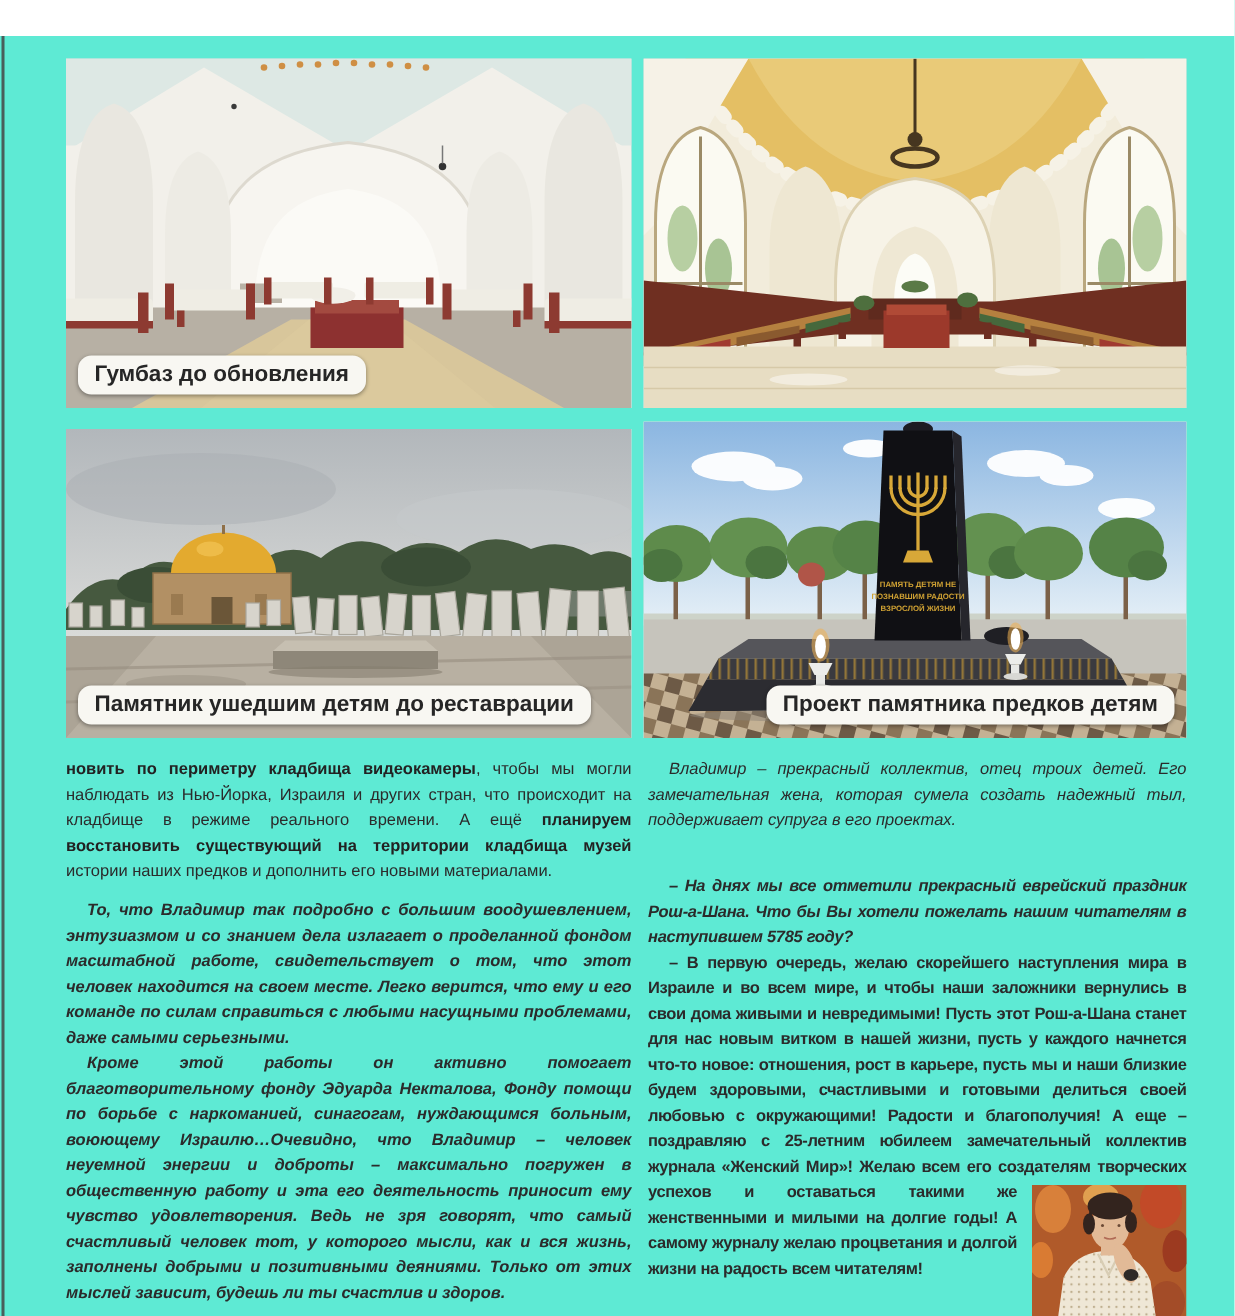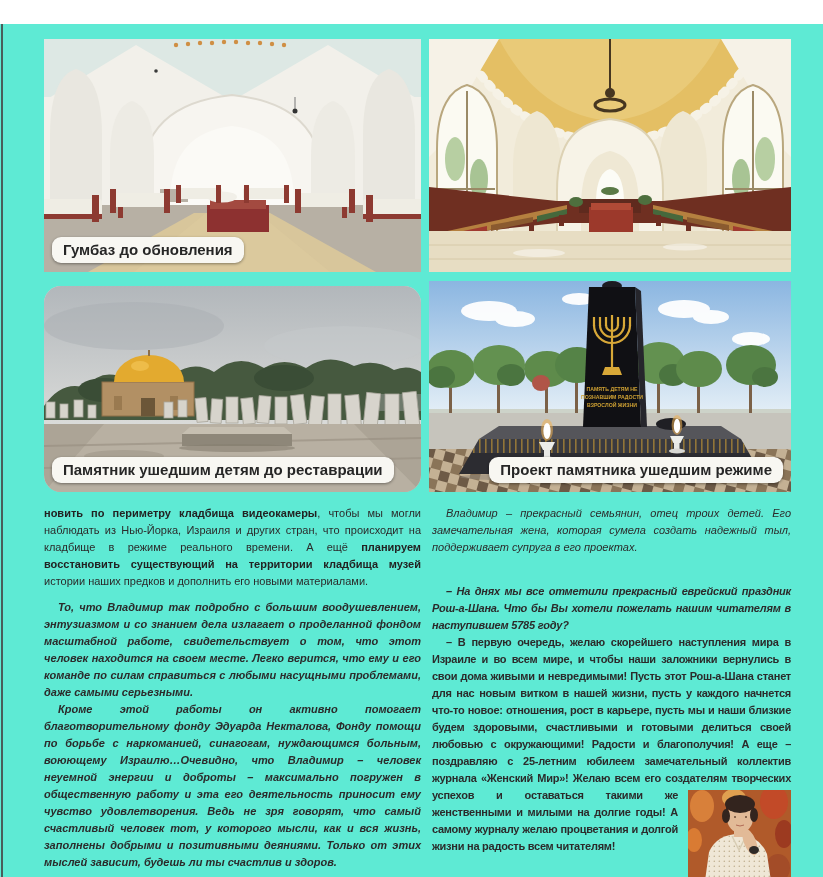--- a/index.html
+++ b/index.html
@@ -4,21 +4,21 @@
 <style>
   html,body{margin:0;padding:0;background:#ffffff;}
   .page{position:relative;width:823px;height:868px;background:#5eead4;
         font-family:"Liberation Sans",sans-serif;overflow:hidden;margin-top:24px;}
   .edge{position:absolute;left:1px;top:0;width:2px;height:877px;background:#454545;opacity:.85;}
 
   figure.photo{position:absolute;margin:0;overflow:hidden;background:#ddd;}
   figure.photo svg{display:block;}
   #ph1{left:44px;top:15px;width:377px;height:233px;}
   #ph2{left:429px;top:15px;width:362px;height:233px;}
-  #ph3{left:44px;top:262px;width:377px;height:206px;border-radius:17px;}
+  #ph3{left:44px;top:262px;width:377px;height:206px;}
   #ph4{left:429px;top:257px;width:362px;height:211px;}
 
   .caption{position:absolute;bottom:9px;font-weight:bold;font-size:15px;line-height:1;
            color:#262626;background:#f8f7f2;padding:5px 11px 6px;border-radius:9px;
            box-shadow:0 1px 3px rgba(0,0,0,.4);white-space:nowrap;}
   .cap-left{left:8px;}
   .cap-right{right:8px;}
 
   .col{position:absolute;top:481px;}
   .col-left{left:44px;width:377px;}
@@ -328,31 +328,31 @@
         <ellipse cx="118" cy="178" rx="9" ry="2.6" fill="#d8d8d4"></ellipse>
       </g>
       <g>
         <ellipse cx="248" cy="144" rx="5.4" ry="10" fill="#f0b050" opacity="0.55"></ellipse>
         <ellipse cx="248" cy="145" rx="3.2" ry="7.2" fill="#ffffff"></ellipse>
         <path d="M241,155 h14 l-3.6,7 h-7 z" fill="#ecedea"></path>
         <rect x="245" y="162" width="5.5" height="7" fill="#e8e9e6"></rect>
         <ellipse cx="248" cy="170" rx="8" ry="2.4" fill="#d8d8d4"></ellipse>
       </g>
     </svg>
-    <figcaption class="caption cap-right">Проект памятника ушедшим режиме</figcaption>
+    <figcaption class="caption cap-right">Проект памятника предков детям</figcaption>
   </figure>
 
   <div class="col col-left">
     <p class="lead"><span class="b">новить по периметру кладбища видеокамеры</span><span>, чтобы мы могли наблюдать из Нью-Йорка, Израиля и других стран, что происходит на кладбище в режиме реального времени. А ещё </span><span class="b">планируем восстановить существующий на территории кладбища музей</span><span> истории наших предков и дополнить его новыми материалами.</span></p>
     <p class="it">То, что Владимир так подробно с большим воодушевлением, энтузиазмом и со знанием дела излагает о проделанной фондом масштабной работе, свидетельствует о том, что этот человек находится на своем месте. Легко верится, что ему и его команде по силам справиться с любыми насущными проблемами, даже самыми серьезными.</p>
     <p class="it">Кроме этой работы он активно помогает благотворительному фонду Эдуарда Некталова, Фонду помощи по борьбе с наркоманией, синагогам, нуждающимся больным, воюющему Израилю…Очевидно, что Владимир – человек неуемной энергии и доброты – максимально погружен в общественную работу и эта его деятельность приносит ему чувство удовлетворения. Ведь не зря говорят, что самый счастливый человек тот, у которого мысли, как и вся жизнь, заполнены добрыми и позитивными деяниями. Только от этих мыслей зависит, будешь ли ты счастлив и здоров.</p>
   </div>
 
   <div class="col col-right">
-    <p class="it">Владимир – прекрасный семьянин, отец троих детей. Его замечательная жена, которая сумела создать надежный тыл, поддерживает супруга в его проектах.</p>
+    <p class="it">Владимир – прекрасный коллектив, отец троих детей. Его замечательная жена, которая сумела создать надежный тыл, поддерживает супруга в его проектах.</p>
     <p class="q">– На днях мы все отметили прекрасный еврейский праздник Рош-а-Шана. Что бы Вы хотели пожелать нашим читателям в наступившем 5785 году?</p>
     <p class="ans"><span>– В первую очередь, желаю скорейшего наступления мира в Израиле и во всем мире, и чтобы наши заложники вернулись в свои дома живыми и невредимыми! Пусть этот Рош-а-Шана станет для нас новым витком в нашей жизни, пусть у каждого начнется что-то новое: отношения, рост в карьере, пусть мы и наши близкие будем здоровыми, счастливыми и готовыми делиться своей любовью с окружающими! Радости и благополучия! А еще – поздравляю с 25-летним юбилеем замечательный коллектив журнала «Женский Мир»! Желаю всем его создателям </span><span class="portrait">
           <svg viewBox="0 0 103 98" width="103" height="98">
         <defs>
           <pattern id="dotsP" width="5" height="5" patternUnits="userSpaceOnUse">
             <circle cx="1.3" cy="1.3" r="0.8" fill="#bfae8e"></circle>
           </pattern>
         </defs>
         <rect width="103" height="98" fill="#b05a2a"></rect>
         <ellipse cx="14" cy="16" rx="12" ry="16" fill="#d8803a"></ellipse>

